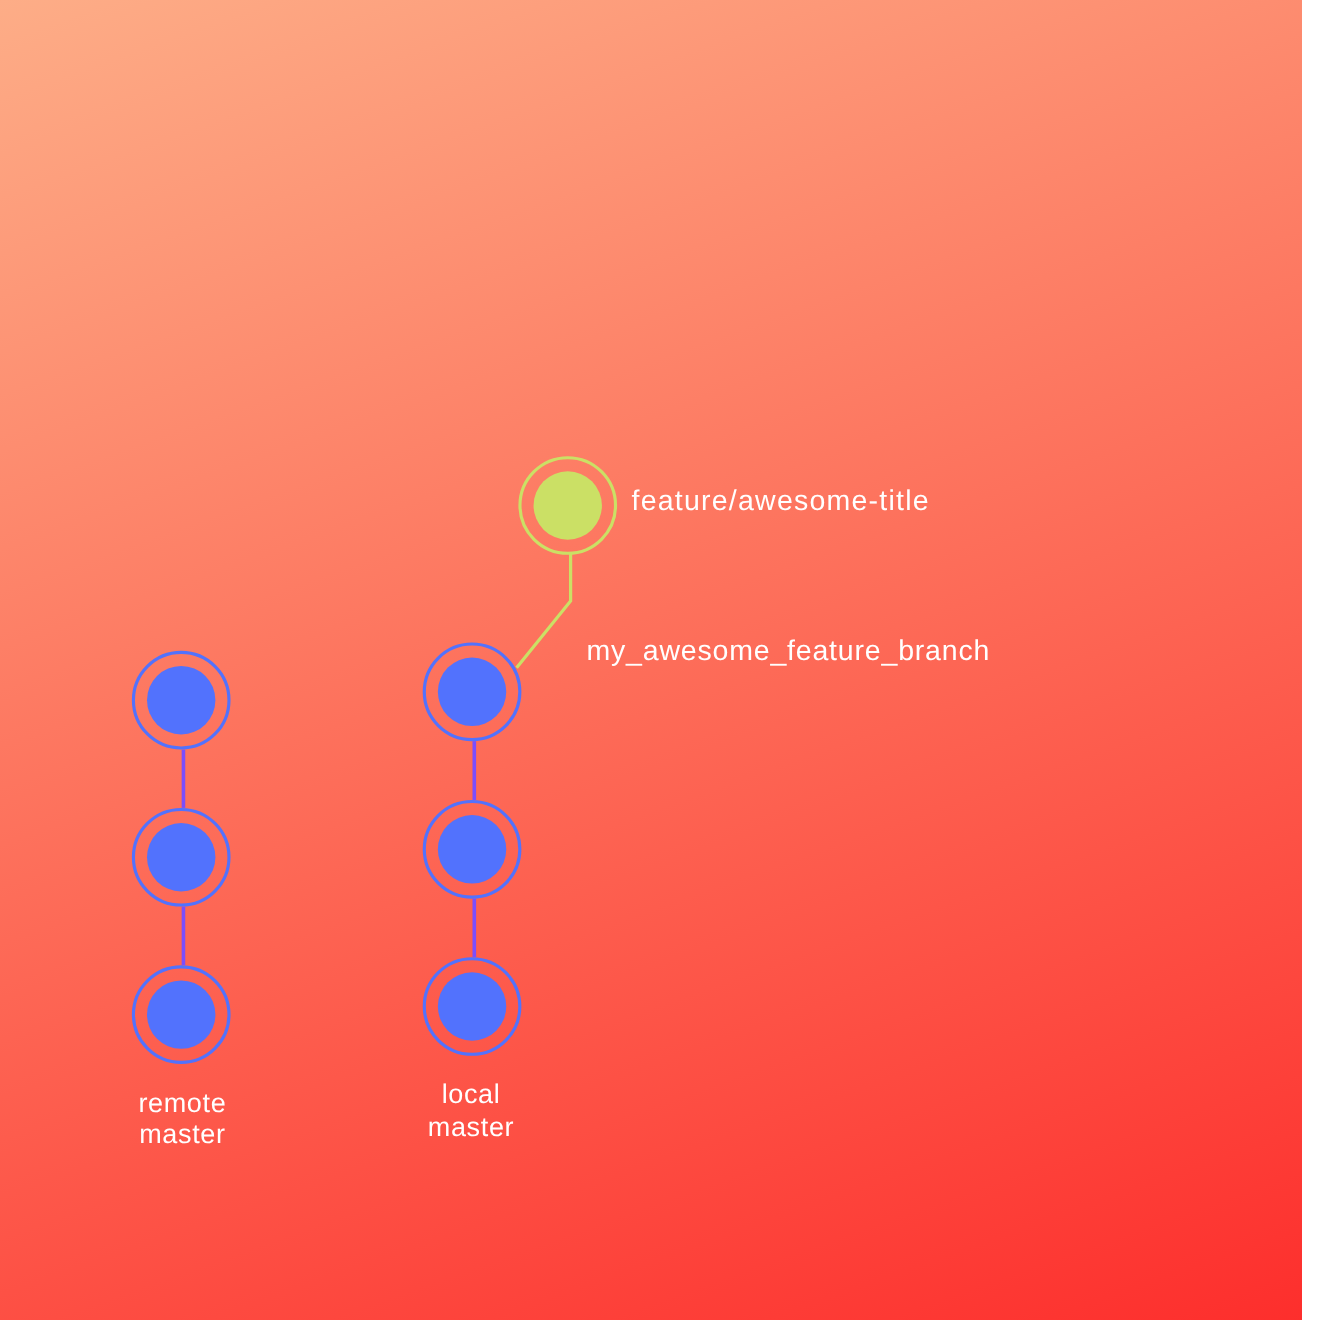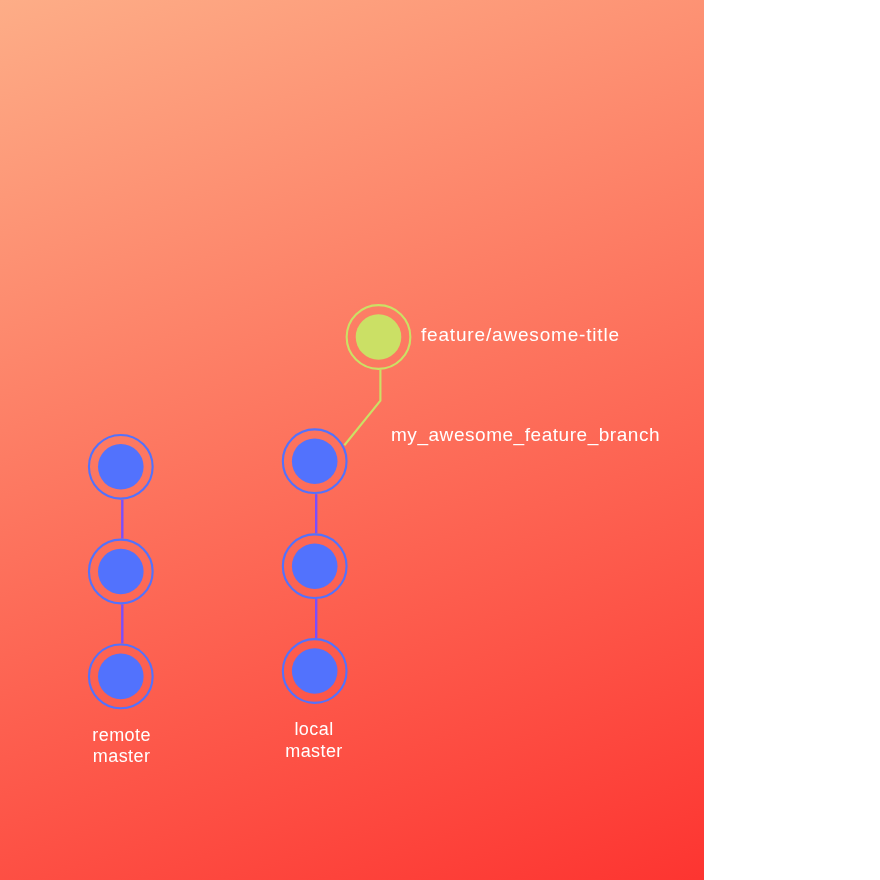--- a/index.html
+++ b/index.html
@@ -1,20 +1,20 @@
 <!DOCTYPE html>
 <html><head>
 <meta charset="utf-8">
 <title>git branch diagram</title>
 <style>
   html,body{margin:0;padding:0;background:#fff;}
   body{width:880px;height:880px;overflow:hidden;
        font-family:"Liberation Sans","DejaVu Sans",sans-serif;
        -webkit-font-smoothing:antialiased;}
-  #stage{position:relative;width:704px;height:880px;overflow:hidden;}
+  #stage{position:relative;width:868px;height:880px;overflow:hidden;}
   #bg{position:absolute;left:0;top:0;width:880px;height:880px;
       background:linear-gradient(160.5deg,#FDAD87 0%,#FD2E2C 100%);}
   #svgroot{position:absolute;left:0;top:0;}
   #labels{position:absolute;left:0;top:0;width:880px;height:880px;}
   .node-ring{fill:none;}
   .node-core{stroke:none;}
   .edge{fill:none;stroke-linecap:butt;stroke-linejoin:miter;}
   .ann{position:absolute;color:#fff;white-space:pre;line-height:0;}
   .blbl{position:absolute;color:#fff;text-align:center;left:0;line-height:0;white-space:pre;}
 </style>

